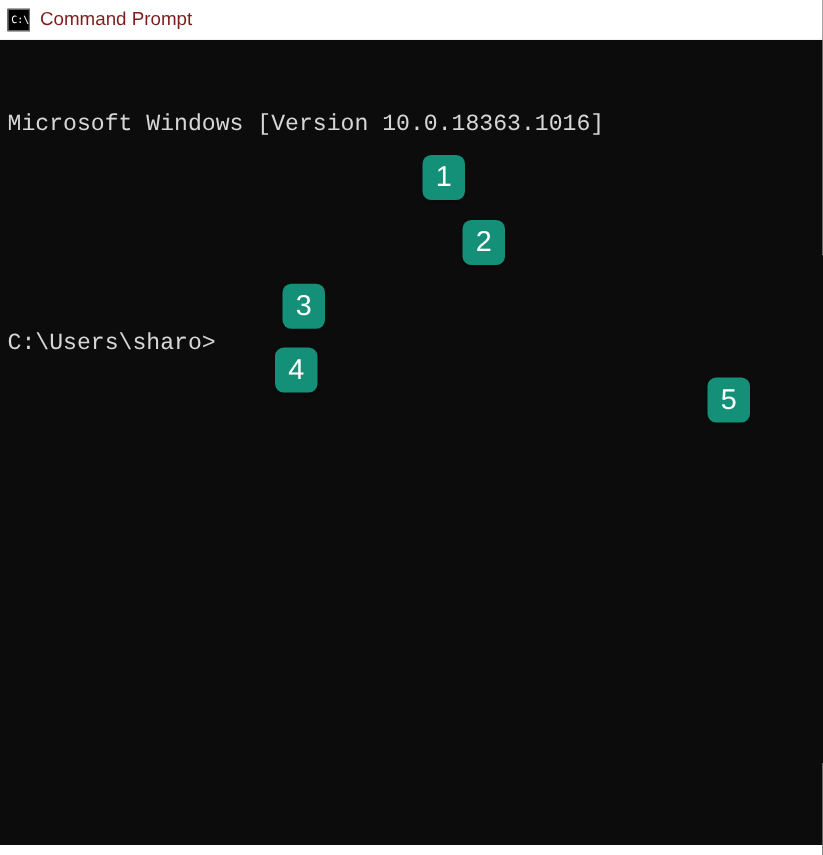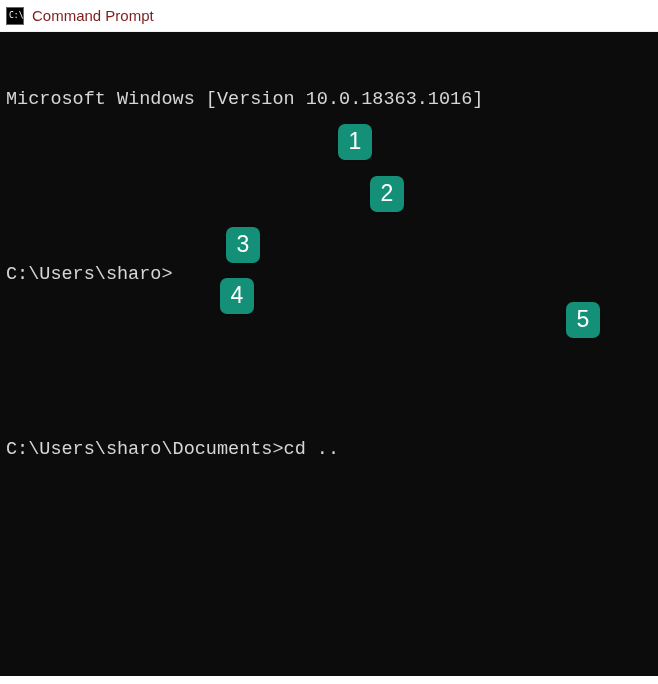--- a/index.html
+++ b/index.html
@@ -102,23 +102,20 @@
 
 <div class="terminal">
   <div class="line">Microsoft Windows [Version 10.0.18363.1016]</div>
   <div class="blank-line"></div>
 
   <div class="prompt-line">
     <span class="prompt-text">C:\Users\sharo&gt;</span>
   </div>
   <div class="blank-line"></div>
 
-  <div class="prompt-line">
-    <span class="prompt-text">C:\Users\sharo\Documents&gt;</span><span class="cmd-text">cd ..</span>
-  </div>
   <div class="blank-line"></div>
 
   
   
 
   
   
 
   
   

